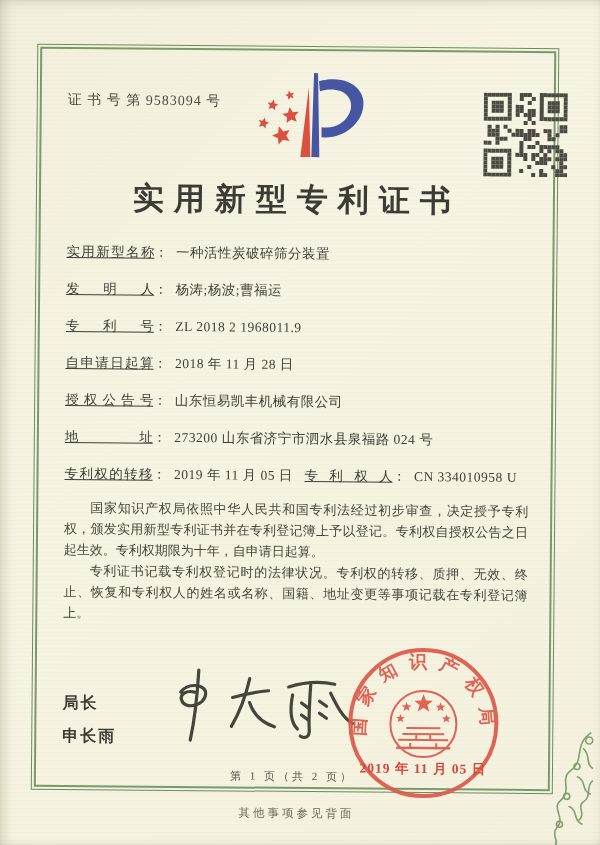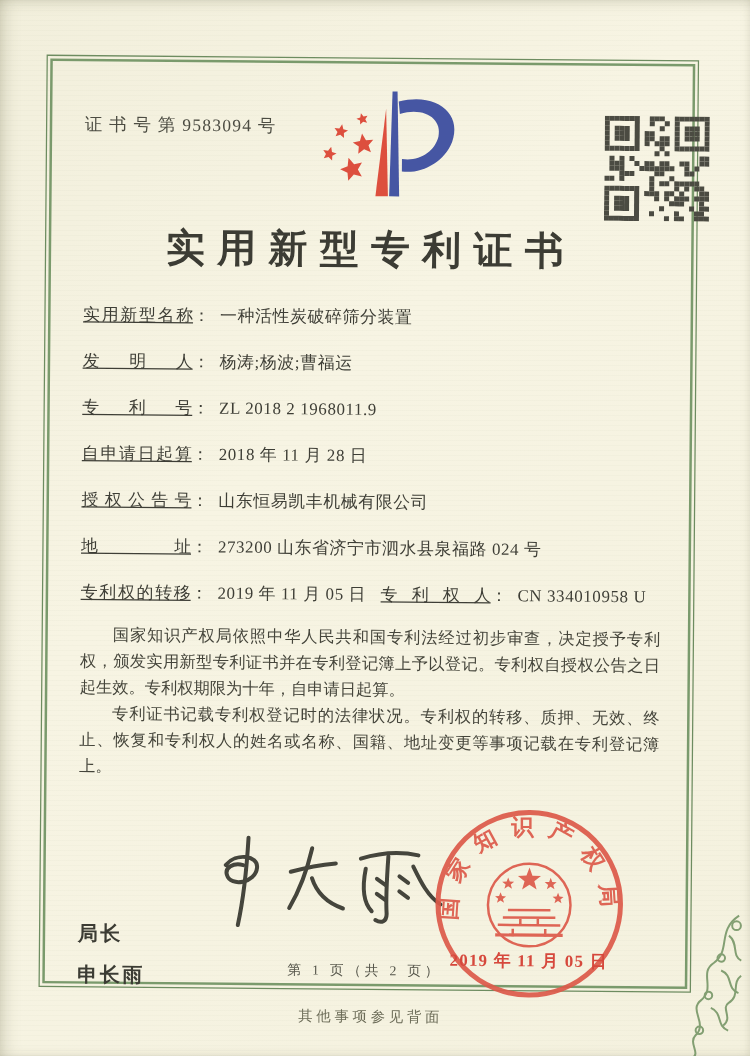--- a/index.html
+++ b/index.html
@@ -38,21 +38,21 @@
   .lbl{display:inline-block;width:88px;text-align:justify;text-align-last:justify;vertical-align:top;text-decoration:underline;}
   .colon{display:inline-block;margin-right:8px;}
   .val{letter-spacing:.5px;}
   .grant-row{position:relative;}
   .grant-pair2{position:absolute;left:240px;top:0;}
   .paras{
     position:absolute;left:30px;top:452px;width:464px;
     font-size:13px;line-height:21px;color:#45453b;text-align:justify;
   }
   .paras p{margin:0;text-indent:2em;}
-  .sign-block{position:absolute;left:30px;top:648px;font-size:16px;color:#3c3c34;font-weight:bold;letter-spacing:2px;margin-top:44px;}
+  .sign-block{position:absolute;left:30px;top:648px;font-size:16px;color:#3c3c34;font-weight:bold;letter-spacing:2px;}
   .sign-block div{margin-bottom:12px;}
   .signature-svg{position:absolute;left:120px;top:618px;width:210px;height:90px;}
   .seal{position:absolute;left:312px;top:596px;width:158px;height:158px;}
   .seal svg{position:absolute;inset:0;opacity:.92;}
   .seal-date{
     position:absolute;left:-14px;top:116px;width:186px;text-align:center;
     font-size:13.5px;color:#d6483c;letter-spacing:1px;font-weight:bold;white-space:nowrap;
   }
   .page-info{position:absolute;left:0;top:722px;width:100%;text-align:center;font-size:11px;color:#55554a;letter-spacing:3px;}
   .back-note{position:absolute;left:0;top:806px;width:100%;text-align:center;font-size:11.5px;color:#6b6b57;letter-spacing:3px;}

